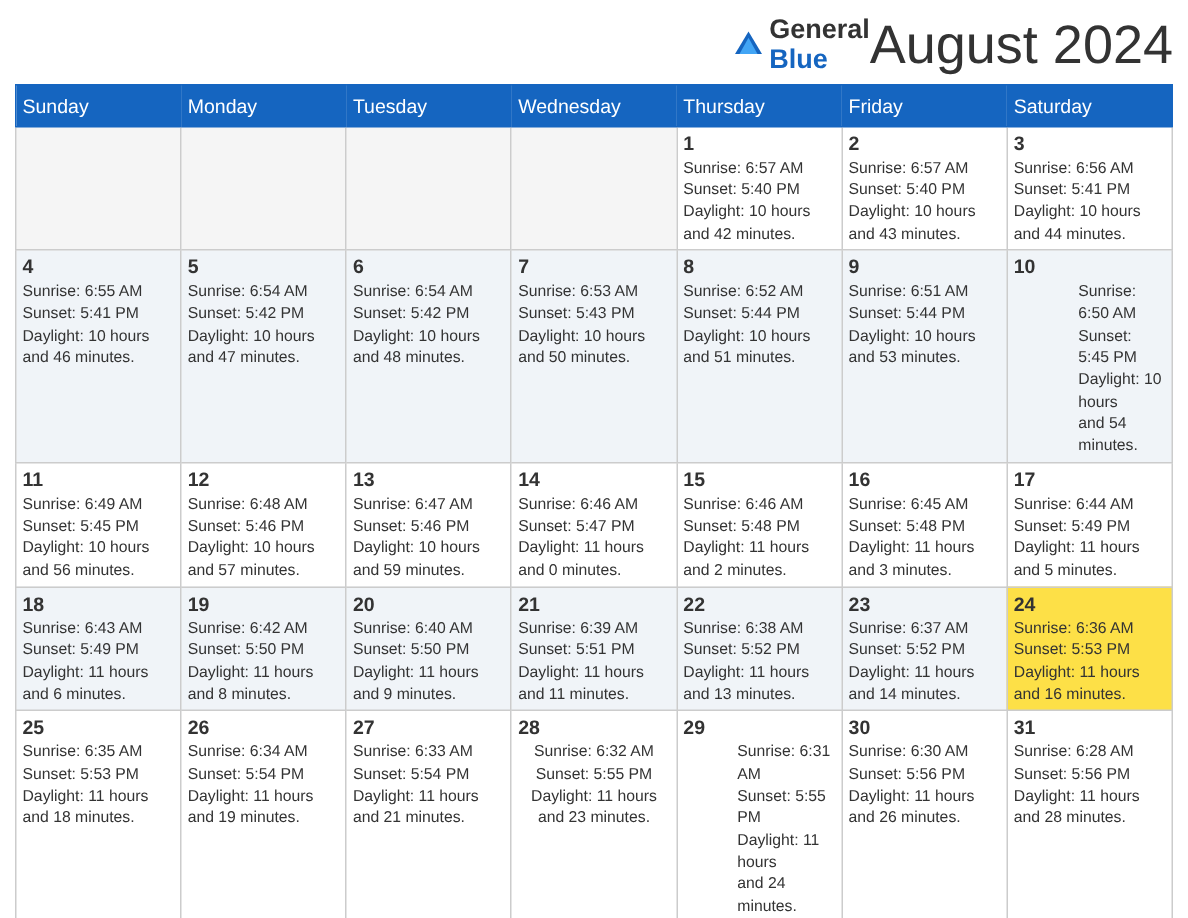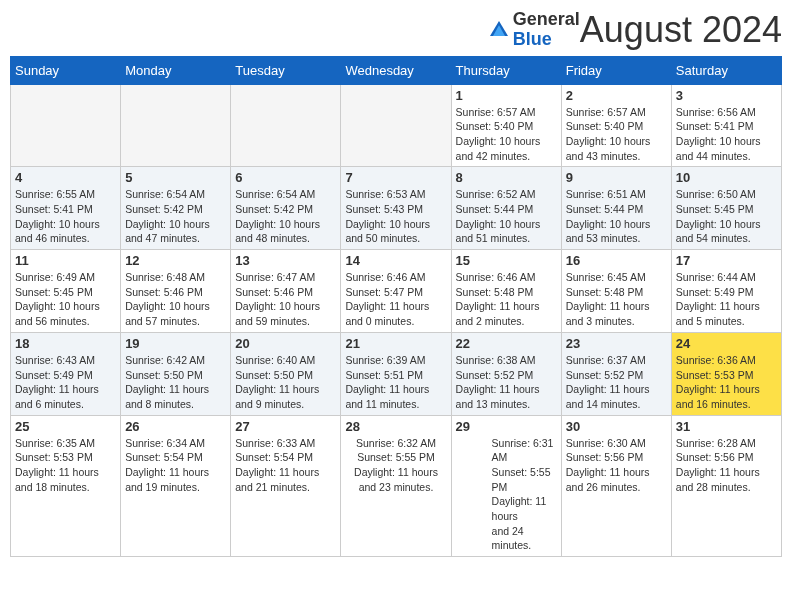--- a/index.html
+++ b/index.html
@@ -186,21 +186,21 @@
         </td>
         <td style="background: rgb(240, 244, 248);">
           <span class="day-num">9</span>
           <div class="day-info" style="white-space: pre-line;">Sunrise: 6:51 AM
 Sunset: 5:44 PM
 Daylight: 10 hours
 and 53 minutes.</div>
         </td>
         <td style="background: rgb(240, 244, 248);">
           <span class="day-num">10</span>
-          <div class="day-info" style="white-space: pre-line;">Sunrise: 6:50 AM
+          <div class="day-info" style="white-space: pre-line; margin-left: 43px;">Sunrise: 6:50 AM
 Sunset: 5:45 PM
 Daylight: 10 hours
 and 54 minutes.</div>
         </td>
       </tr>
       <tr>
         <td style="background: rgb(255, 255, 255);">
           <span class="day-num">11</span>
           <div class="day-info" style="white-space: pre-line;">Sunrise: 6:49 AM
 Sunset: 5:45 PM

